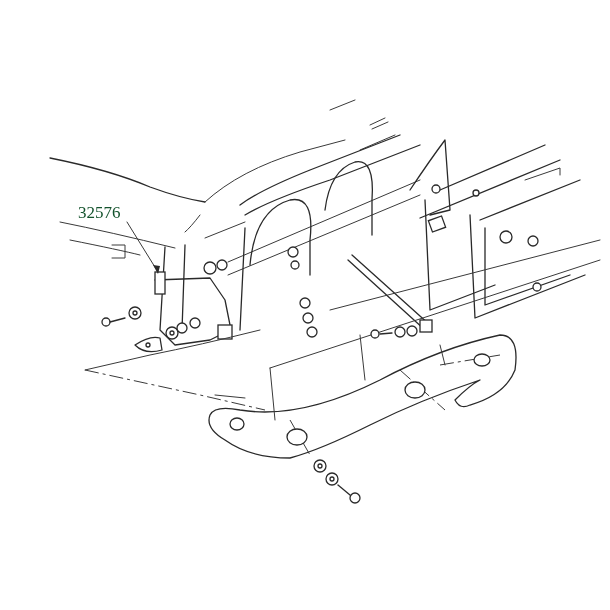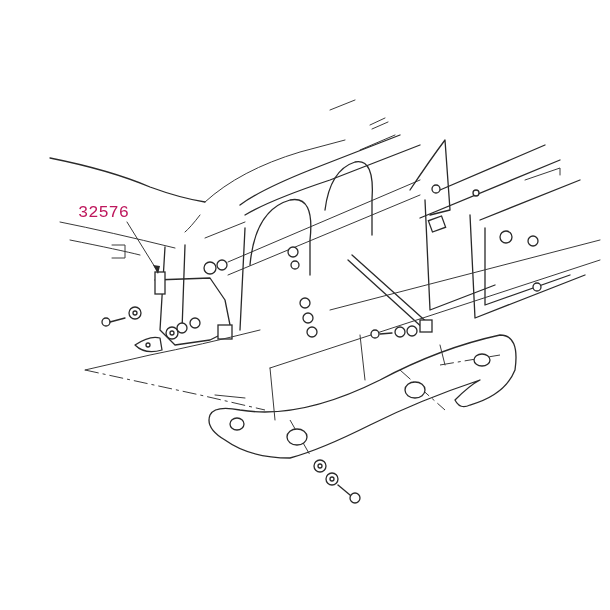--- a/index.html
+++ b/index.html
@@ -5,21 +5,21 @@
     html, body { margin: 0; padding: 0; background: #ffffff; }
     body { width: 610px; height: 610px; overflow: hidden; position: relative; }
     .canvas { position: absolute; left: 0; top: 0; width: 610px; height: 610px; background: #ffffff; }
     svg.drawing { position: absolute; left: 0; top: 0; }
     .ln { fill: none; stroke: #2a2a2a; stroke-width: 1.3; stroke-linecap: round; stroke-linejoin: round; }
     .lt { fill: none; stroke: #3a3a3a; stroke-width: 1; stroke-linecap: round; }
     .dash { fill: none; stroke: #3a3a3a; stroke-width: 1; stroke-dasharray: 14 4 3 4; }
     .hw { fill: #ffffff; stroke: #2a2a2a; stroke-width: 1.3; }
     .callout-label {
       position: absolute; left: 78px; top: 203px;
-      font-family: Liberation Mono, monospace; font-size: 17px; color: #be185d;
+      font-family: Liberation Serif, serif; font-size: 17px; color: #14532d;
       letter-spacing: 0px;
     }
   </style>
 </head>
 <body>
 
 <div class="canvas">
   <svg class="drawing" width="610" height="610" viewBox="0 0 610 610">
 
     <g>

